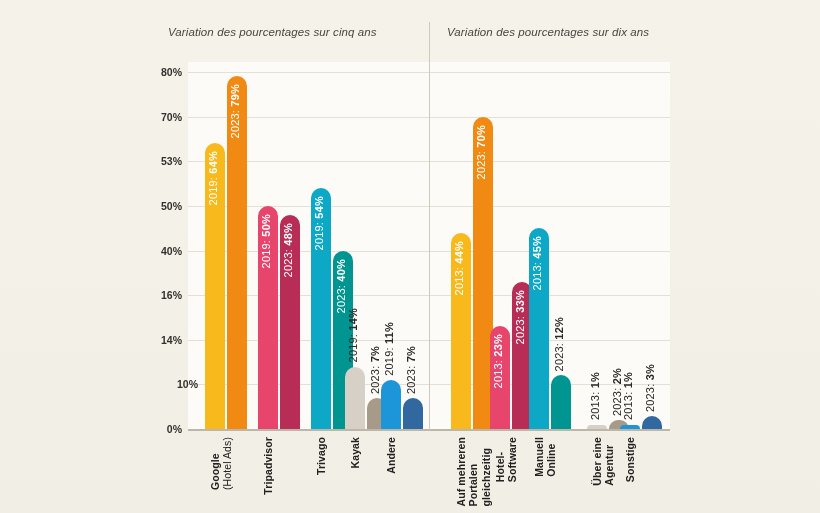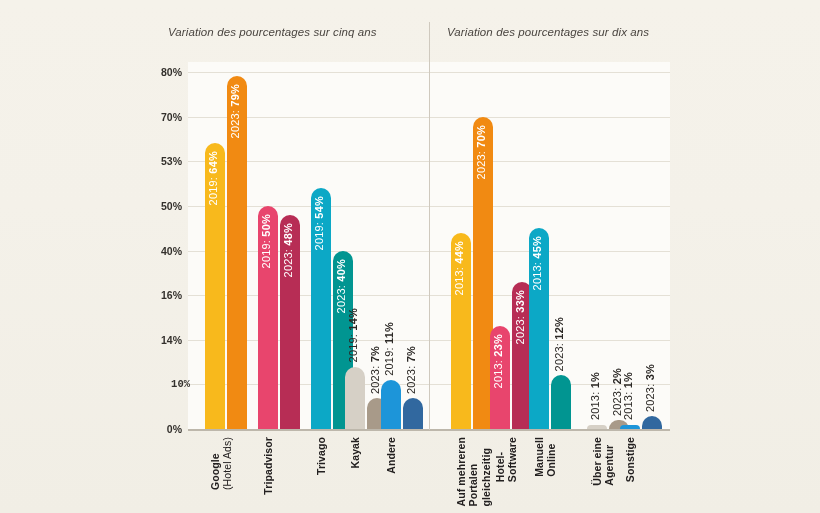--- a/index.html
+++ b/index.html
@@ -116,21 +116,21 @@
       <div class="gridline" style="top: 384.375px;"></div>
     </div>
   <div id="yticks">
       <div class="ytick" style="left: 140px; top: 72px;">80%</div>
       <div class="ytick" style="left: 140px; top: 116.625px;">70%</div>
       <div class="ytick" style="left: 140px; top: 161.25px;">53%</div>
       <div class="ytick" style="left: 140px; top: 205.875px;">50%</div>
       <div class="ytick" style="left: 140px; top: 250.5px;">40%</div>
       <div class="ytick" style="left: 140px; top: 295.125px;">16%</div>
       <div class="ytick" style="left: 140px; top: 339.75px;">14%</div>
-      <div class="ytick" style="left: 148px; top: 384.375px; font-family: Liberation Mono, monospace;">10%</div>
+      <div class="ytick" style="left: 156px; top: 384.375px;">10%</div>
       <div class="ytick" style="left: 140px; top: 429px;">0%</div>
     </div>
   <div class="baseline"></div>
 
   <div class="divider"></div>
 
   <div class="panel-title" id="title-right">Variation des pourcentages sur dix ans</div>
 
   <div class="panel-title" id="title-left">Variation des pourcentages sur cinq ans</div>
 

